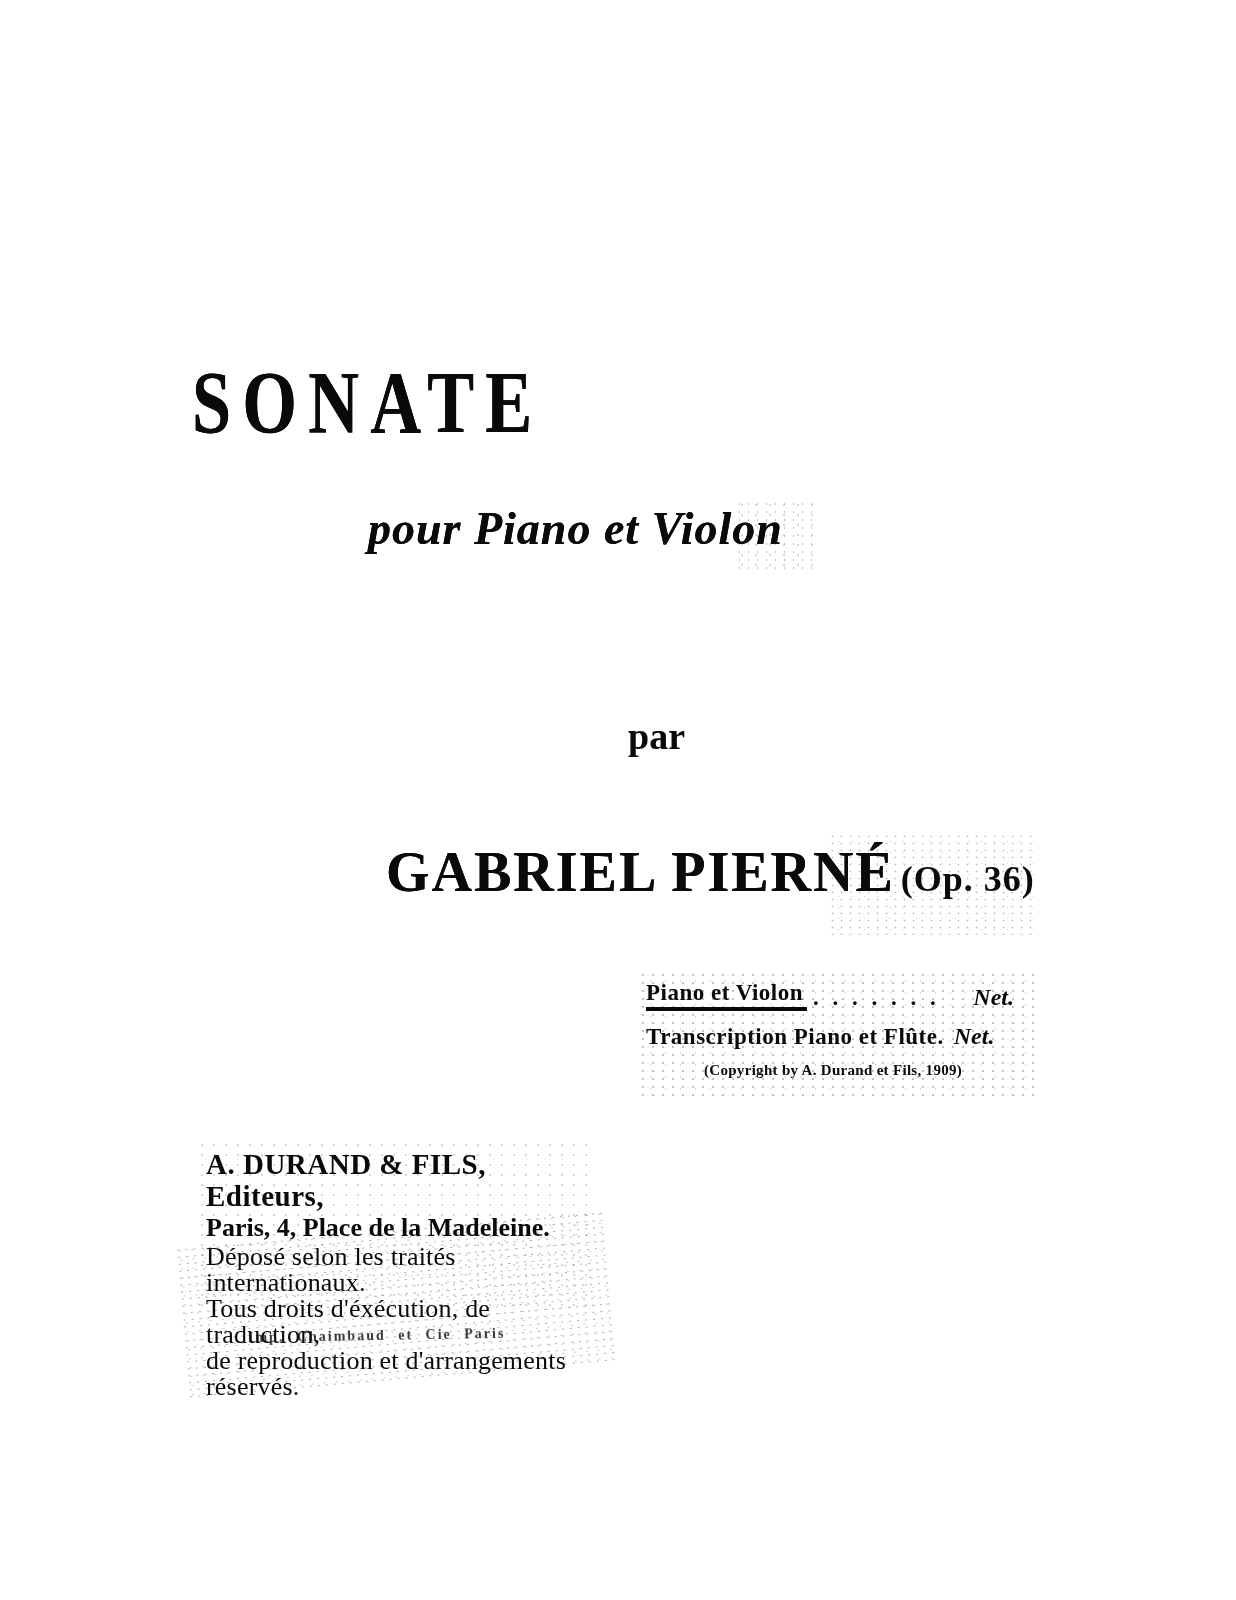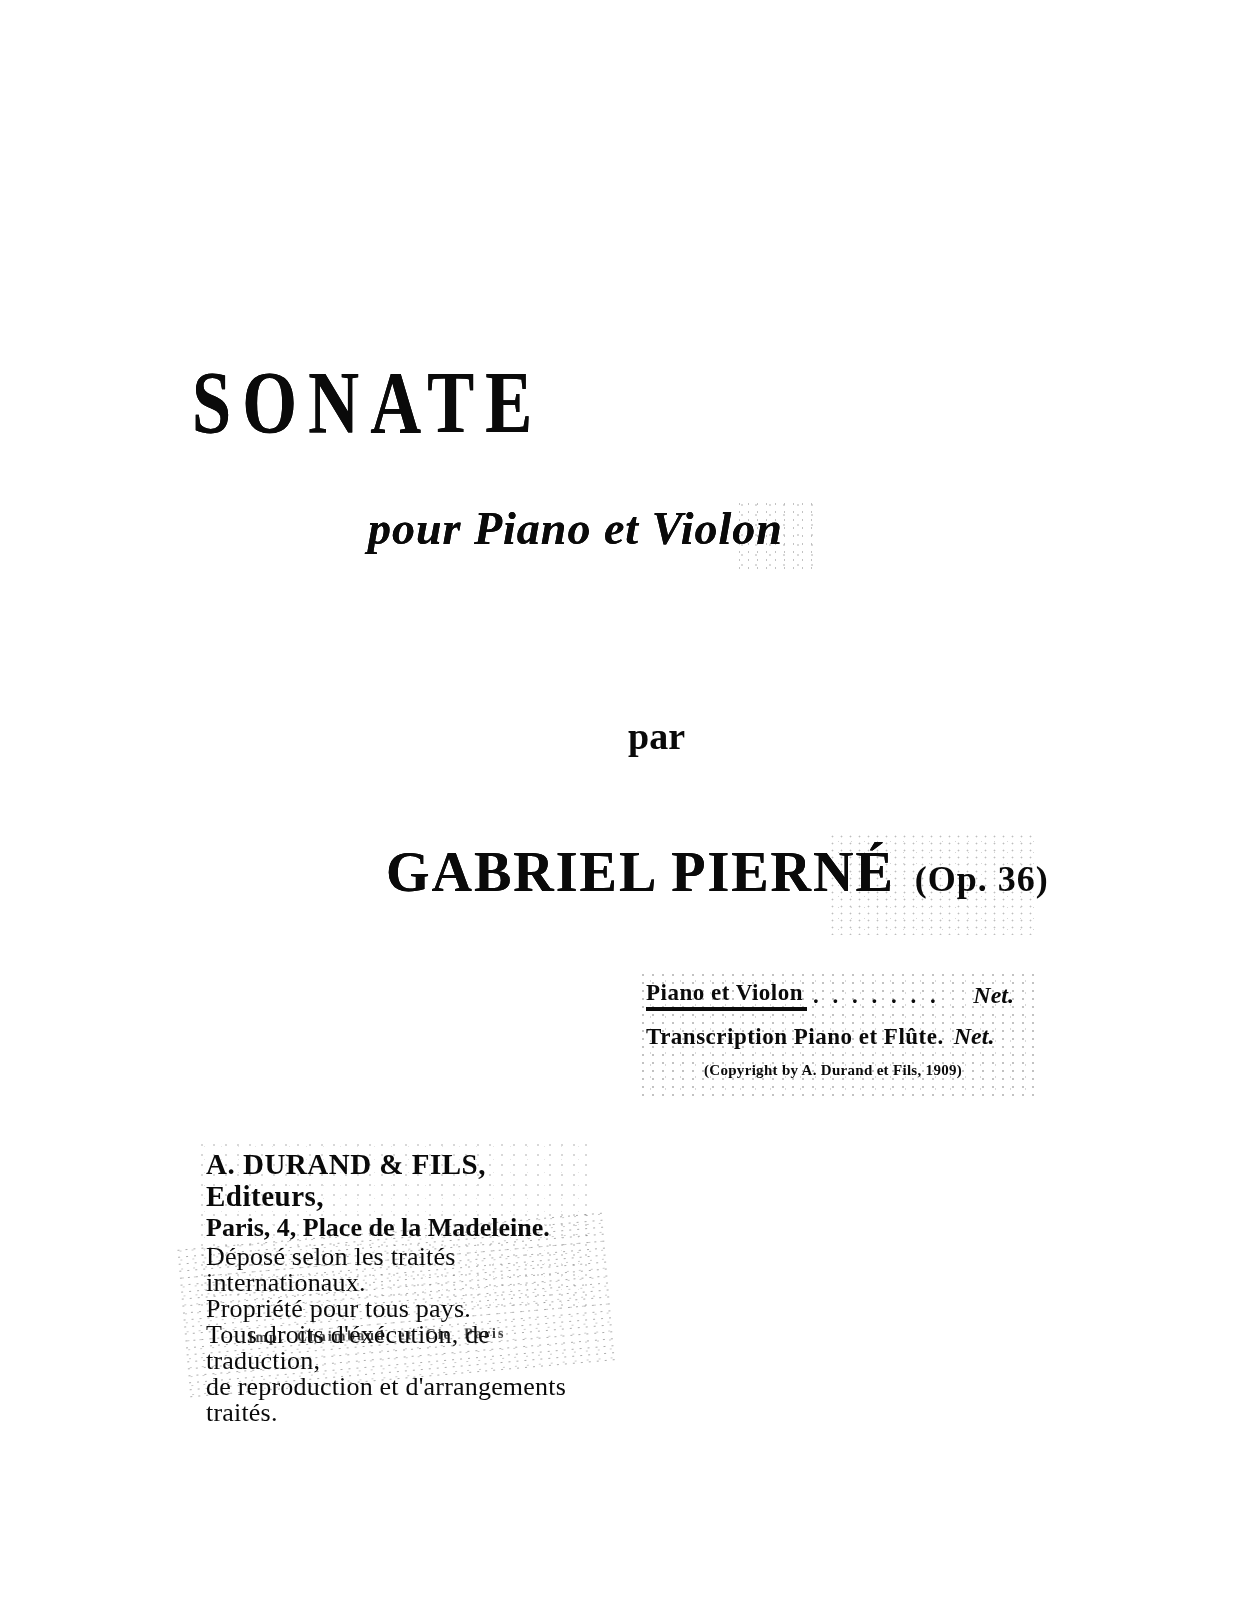--- a/index.html
+++ b/index.html
@@ -46,29 +46,29 @@
   }
   .composer-line{
     position:absolute;left:386px;top:840px;
     white-space:nowrap;
   }
   .composer{
     font-size:56px;font-weight:700;letter-spacing:2px;
     text-shadow:0 0 .6px #000;
   }
   .opus{
-    font-size:36px;font-weight:600;margin-left:20px;
+    font-size:36px;font-weight:600;margin-left:6px;
     letter-spacing:1px;
   }
 
   .pricing{
     position:absolute;left:646px;top:980px;width:368px;
     font-size:23px;font-weight:700;
   }
-  .price-row{display:flex;align-items:center;margin-bottom:12px;white-space:nowrap;}
+  .price-row{display:flex;align-items:flex-end;margin-bottom:12px;white-space:nowrap;}
   .price-label{letter-spacing:.5px;}
   .underlined{border-bottom:4px solid #0a0a0a;padding-bottom:1px;padding-right:4px;}
   .leader{flex:1;overflow:hidden;font-weight:700;padding:0 6px;letter-spacing:4px;}
   .net{font-style:italic;font-size:24px;margin-left:auto;}
   .row2 .net{margin-left:10px;}
   .copyright{
     font-size:15px;font-weight:600;margin-top:4px;padding-left:58px;
     letter-spacing:.3px;white-space:nowrap;
   }
 
@@ -117,20 +117,19 @@
       <span class="price-label">Transcription Piano et Flûte.</span>
       <span class="net">Net.</span>
     </div>
     <div class="copyright">(Copyright by A. Durand et Fils, 1909)</div>
   </div>
 
   <div class="publisher">
     <div class="pub-b1">A. DURAND &amp; FILS, Editeurs,</div>
     <div class="pub-b2">Paris, 4, Place de la Madeleine.</div>
     <div class="pub-reg">Déposé selon les traités internationaux.</div>
-    <div class="pub-reg">Propriété pour tous pays.</div>
     <div class="pub-reg">Tous droits d'éxécution, de traduction,</div>
-    <div class="pub-reg">de reproduction et d'arrangements traités.</div>
+    <div class="pub-reg">de reproduction et d'arrangements réservés.</div>
   </div>
 
   <div class="imprint">Imp. Chaimbaud et Cie Paris</div>
 
 </div>
 
 </body></html>

